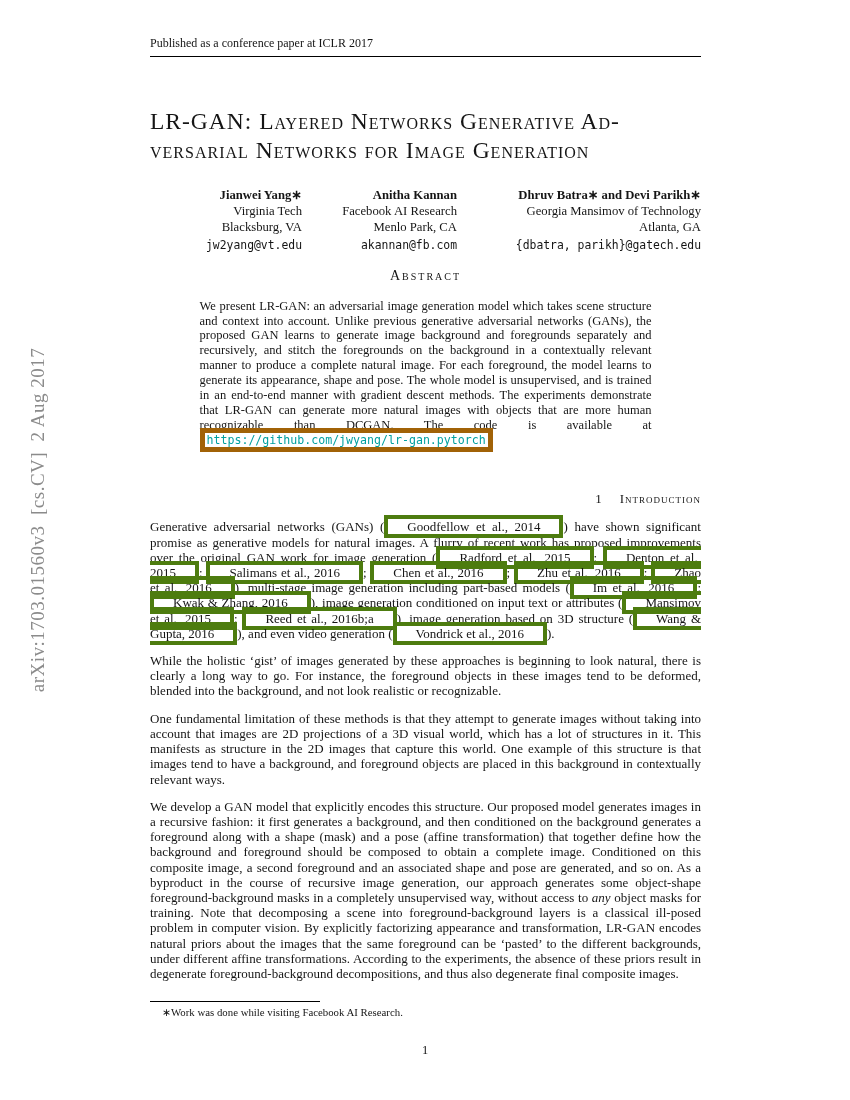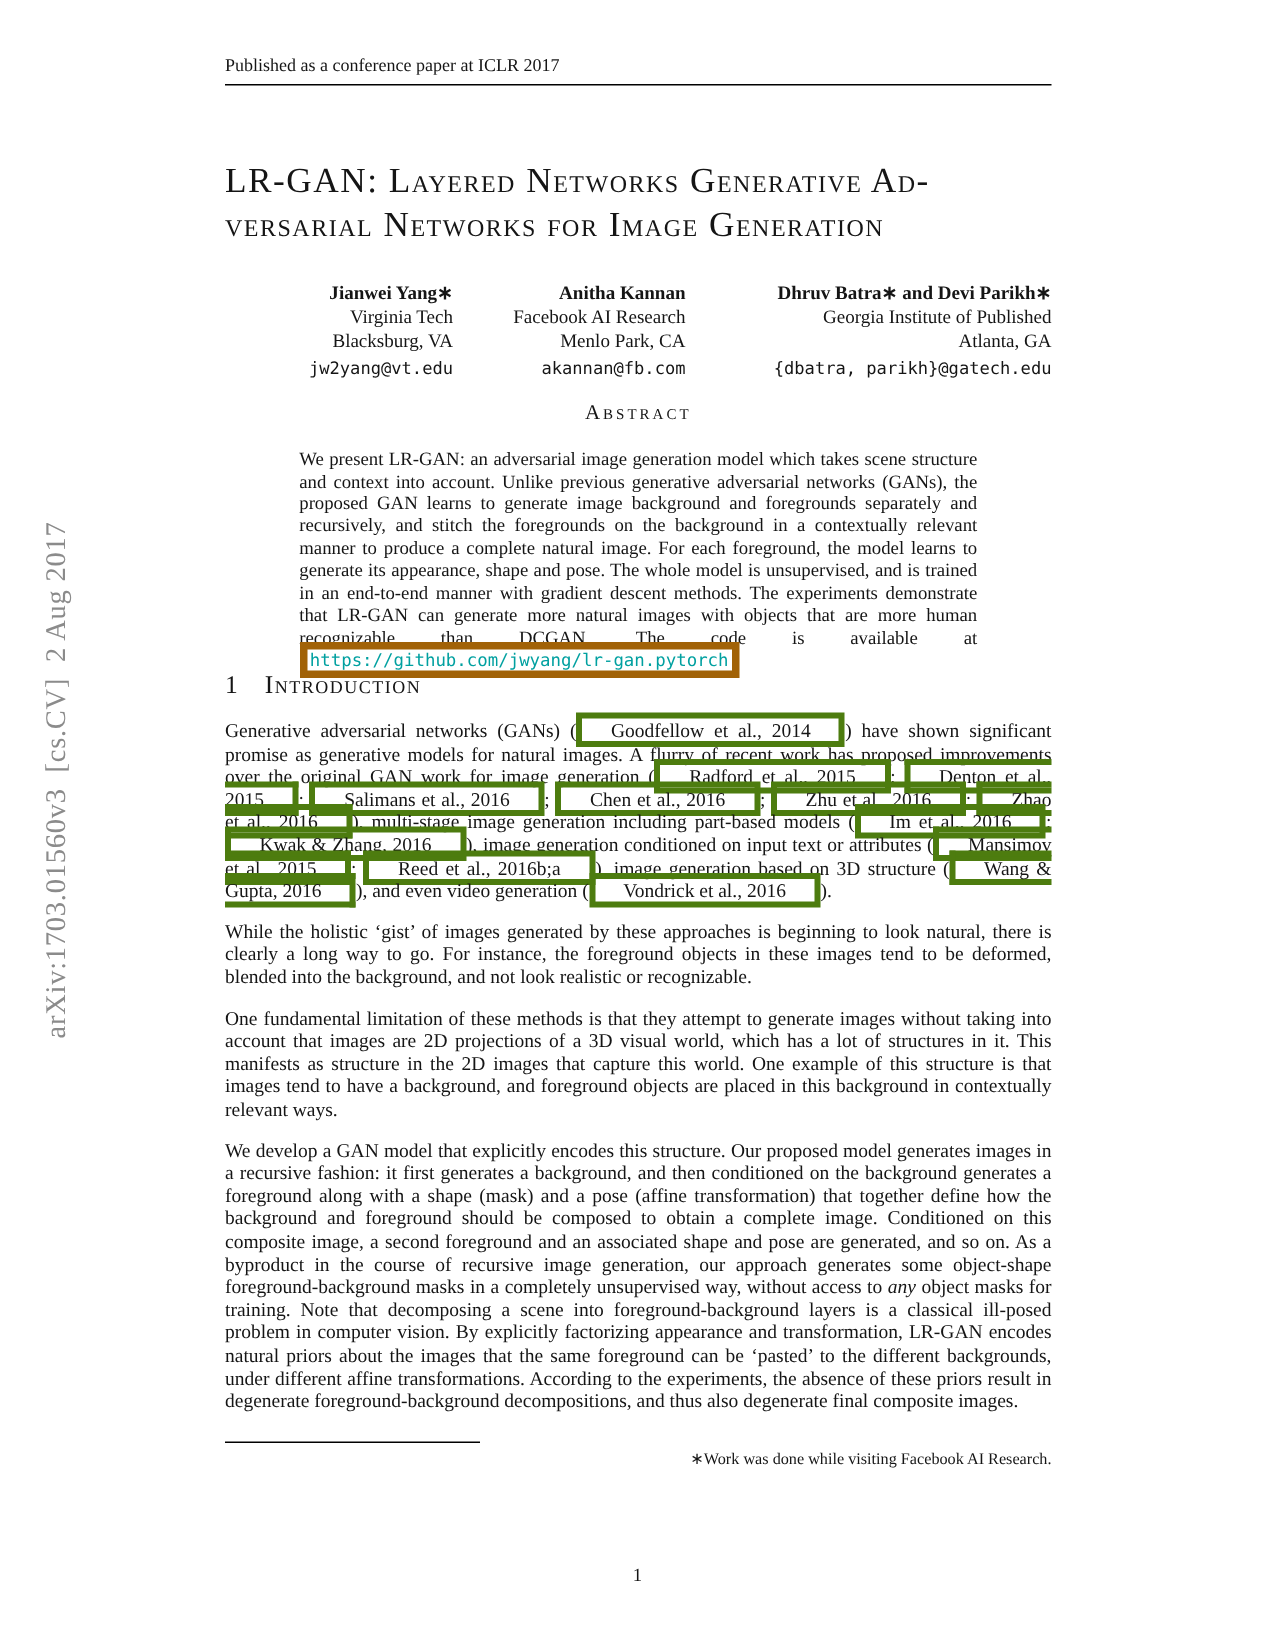--- a/index.html
+++ b/index.html
@@ -21,28 +21,28 @@
   .author-col2 { width:155px; }
   .author-col3 { flex:1; }
   .author-name { font-weight:bold; }
   .author-email { font-family:"DejaVu Sans Mono", monospace; font-size:11.4px; margin-top:2px; }
   .abstract-heading { margin-top:16px; text-align:center; font-variant:small-caps; font-size:14px; letter-spacing:2px; }
   .abstract-body { width:452px; margin:15px auto 0 auto; font-size:12.5px; line-height:1.19; text-align:justify; }
   .url-link {
     font-family:"DejaVu Sans Mono", monospace; font-size:11.6px;
     color:#00a0a0; border:5px solid #a16207; padding:0 2px; text-decoration:none; cursor:pointer;
   }
-  .section-heading { font-size:17px; }
+  .section-heading { margin-top:44px; font-size:13px;text-align:right; }
   .section-num { display:inline-block; margin-right:18px; }
   .section-title { font-variant:small-caps; letter-spacing:1px; }
   .para { margin-top:12px; font-size:13px; line-height:1.17; text-align:justify; }
   .cite { border:4px solid #4d7c0f; padding:0 19px; cursor:pointer; }
   .it { font-style:italic; }
   .footnote-rule { width:170px; border-top:1px solid #000; margin-top:20px; }
-  .footnote { font-size:10.8px; margin-top:4px; padding-left:12px;text-align:right; }
+  .footnote { font-size:10.8px; margin-top:4px; padding-left:12px; }
   .page-number { position:absolute; bottom:42px; left:0; width:100%; text-align:center; font-size:12.5px; }
 </style>
 </head>
 <body>
 
 <div class="page">
 
   <div class="arxiv-sidebar">arXiv:1703.01560v3  [cs.CV]  2 Aug 2017</div>
 
   <div class="content">
@@ -63,21 +63,21 @@
         <div class="author-email">jw2yang@vt.edu</div>
       </div>
       <div class="author-col2">
         <div class="author-name">Anitha Kannan</div>
         <div>Facebook AI Research</div>
         <div>Menlo Park, CA</div>
         <div class="author-email">akannan@fb.com</div>
       </div>
       <div class="author-col3">
         <div class="author-name">Dhruv Batra∗ and Devi Parikh∗</div>
-        <div>Georgia Institute of Published</div>
+        <div>Georgia Mansimov of Technology</div>
         <div>Atlanta, GA</div>
         <div class="author-email">{dbatra, parikh}@gatech.edu</div>
       </div>
     </div>
 
     <div class="abstract-heading">Abstract</div>
 
     <div class="abstract-body"><span>We present LR-GAN: an adversarial image generation model which takes scene structure and context into account. Unlike previous generative adversarial networks (GANs), the proposed GAN learns to generate image background and foregrounds separately and recursively, and stitch the foregrounds on the background in a contextually relevant manner to produce a complete natural image. For each foreground, the model learns to generate its appearance, shape and pose. The whole model is unsupervised, and is trained in an end-to-end manner with gradient descent methods. The experiments demonstrate that LR-GAN can generate more natural images with objects that are more human recognizable than DCGAN. The code is available at </span><span class="url-link">https://github.com/jwyang/lr-gan.pytorch</span></div>
 
     <div class="section-heading">

